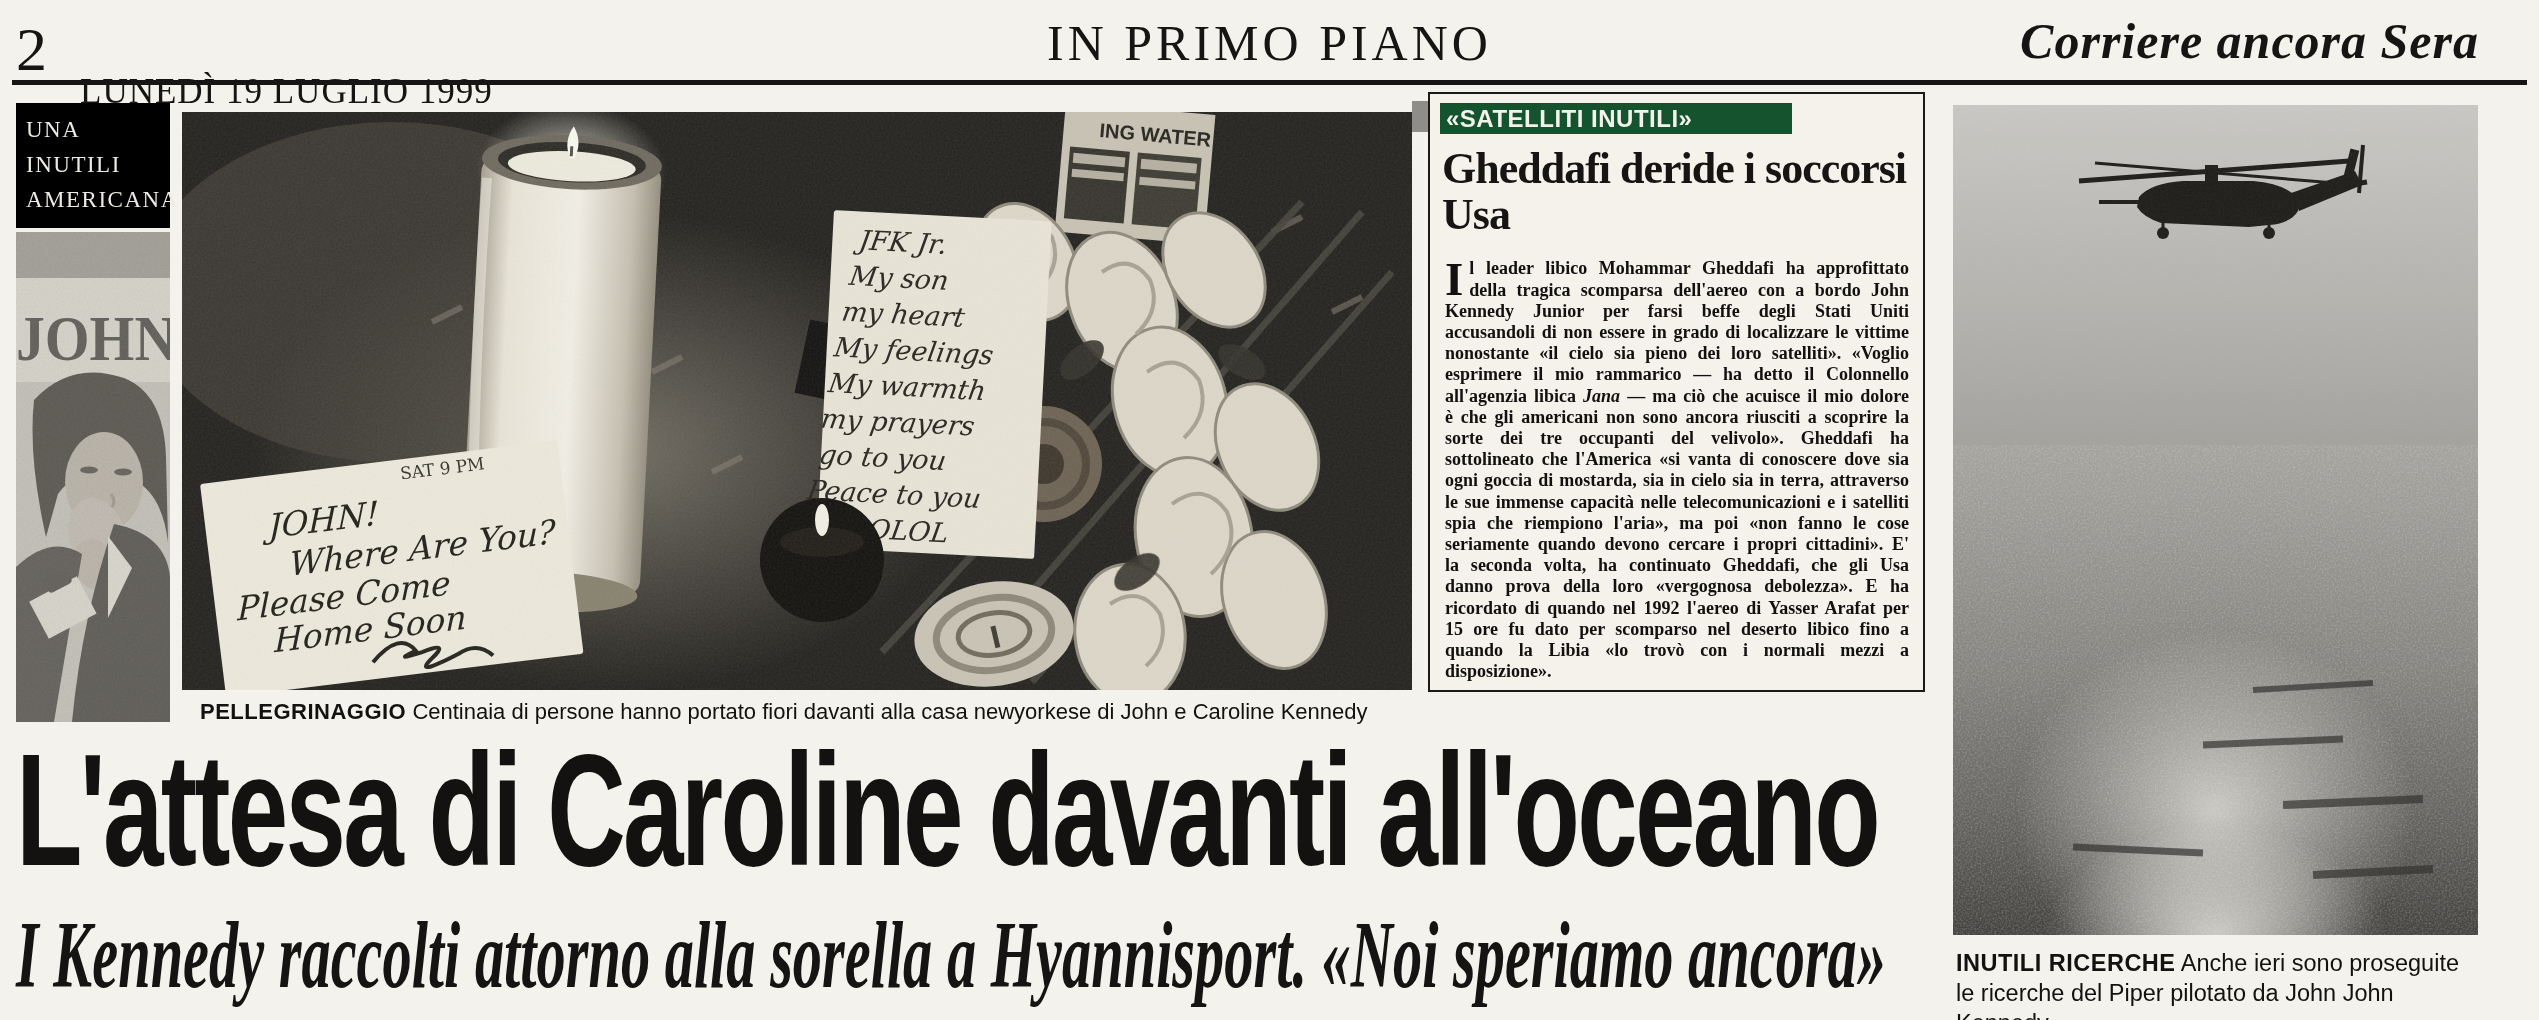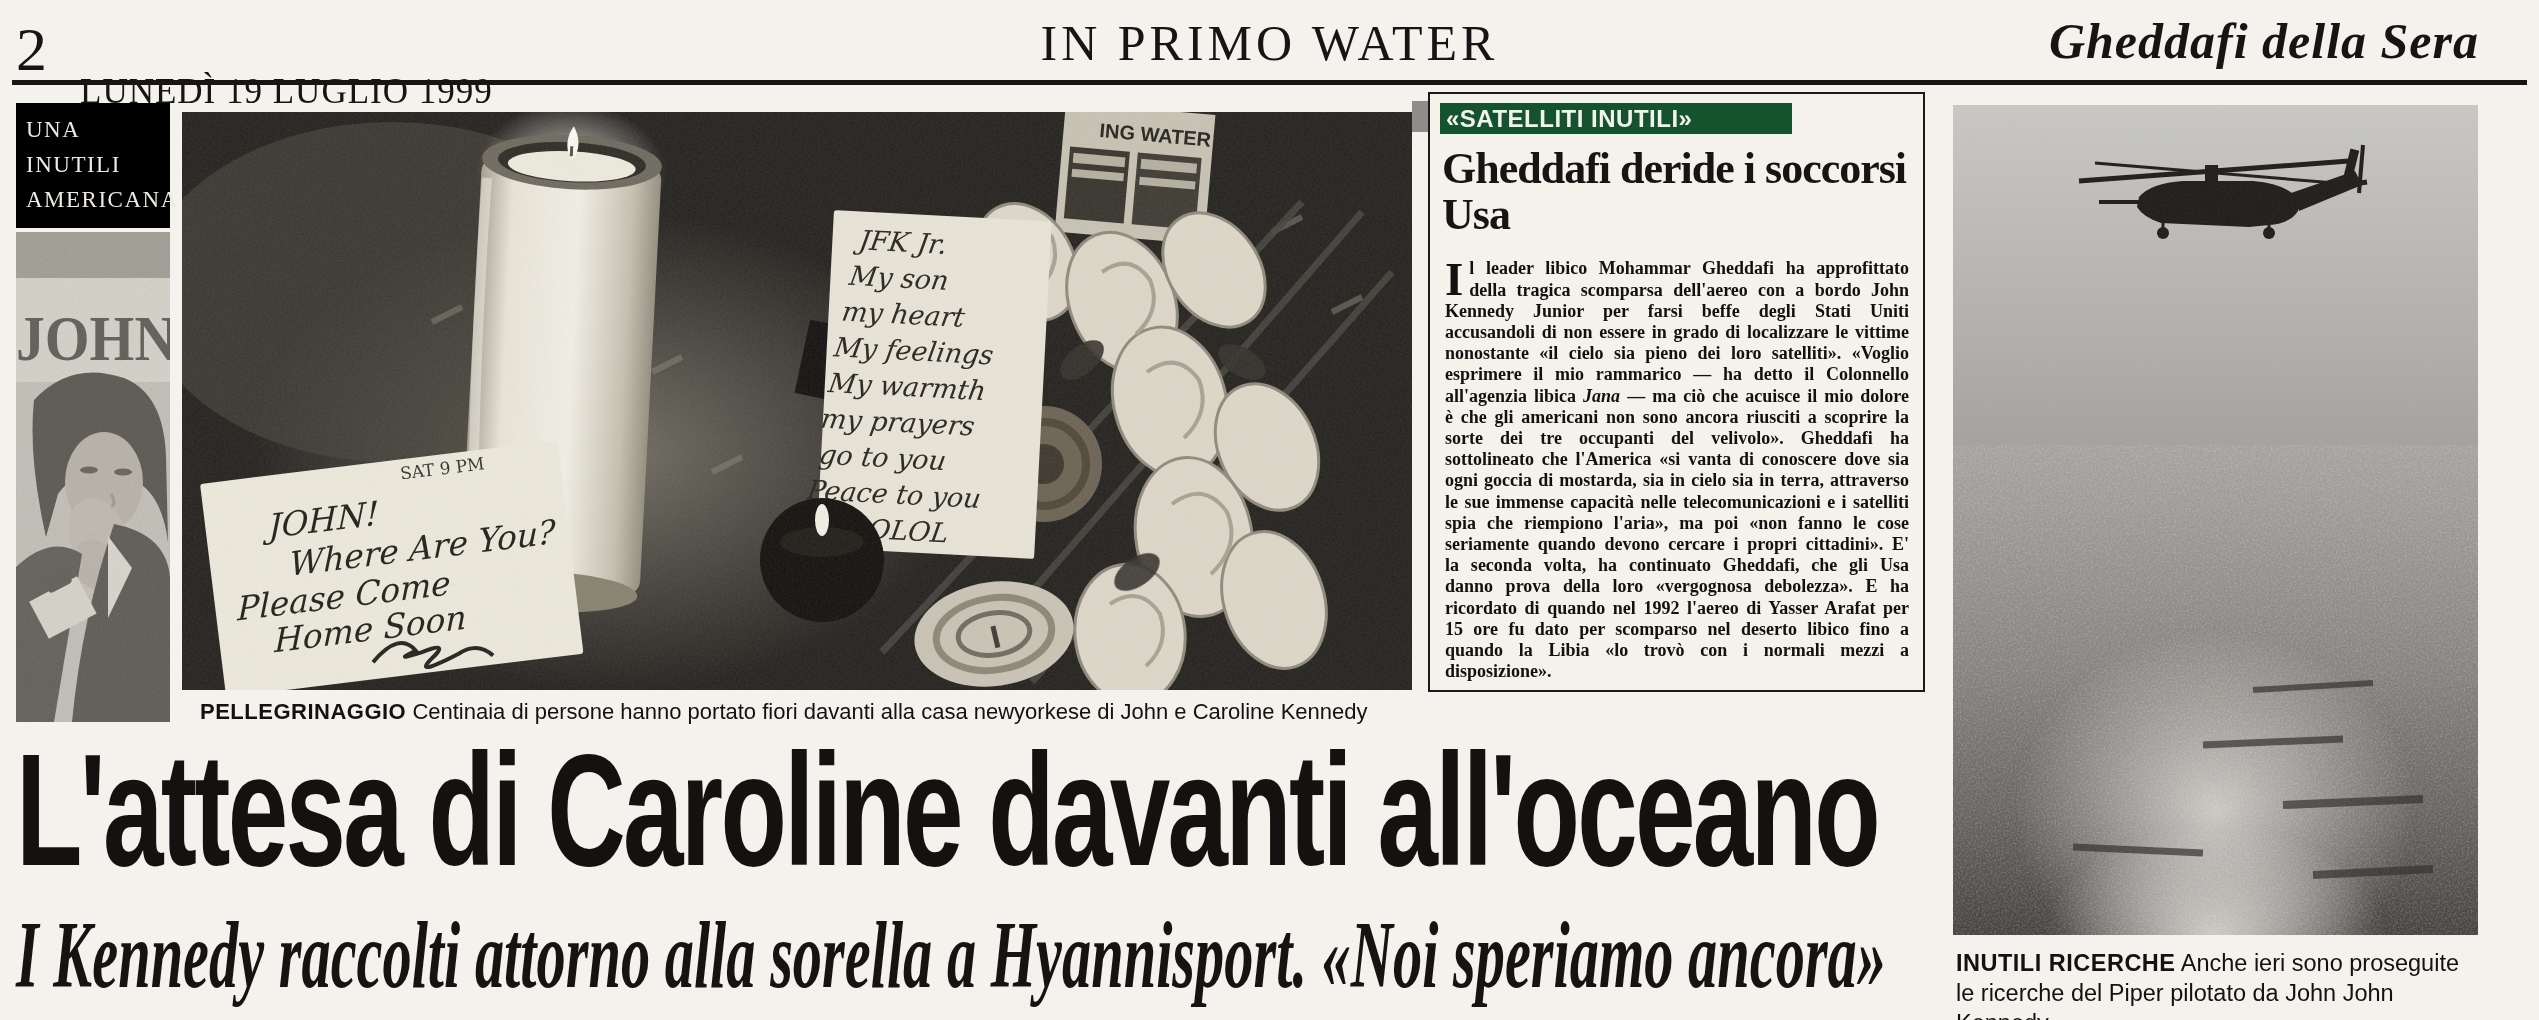--- a/index.html
+++ b/index.html
@@ -55,22 +55,22 @@
     font-size:23.5px;line-height:30px;color:#131210;
   }
 </style>
 </head>
 <body>
 
 <div class="page">
 
   <div class="abs pagenum">2</div>
   <div class="abs dateline">LUNEDÌ 19 LUGLIO 1999</div>
-  <div class="abs section-title">IN PRIMO WATER</div>
-  <div class="abs masthead">Gheddafi della Sera</div>
+  <div class="abs section-title">IN PRIMO PIANO</div>
+  <div class="abs masthead">Corriere ancora Sera</div>
   <div class="abs main-rule"></div>
 
   <div class="abs sidebar-label">
     <div>UNA</div>
     <div>INUTILI</div>
     <div>AMERICANA</div>
   </div>
 
   <svg class="abs sidebar-photo" width="154" height="490" viewBox="0 0 154 490">
     <defs>

